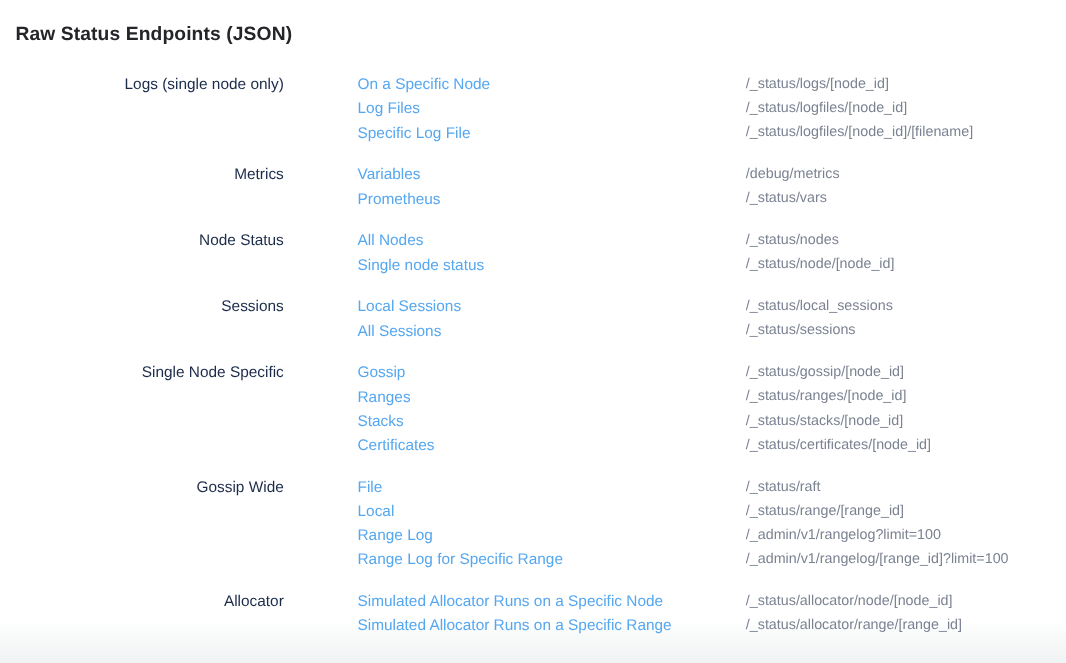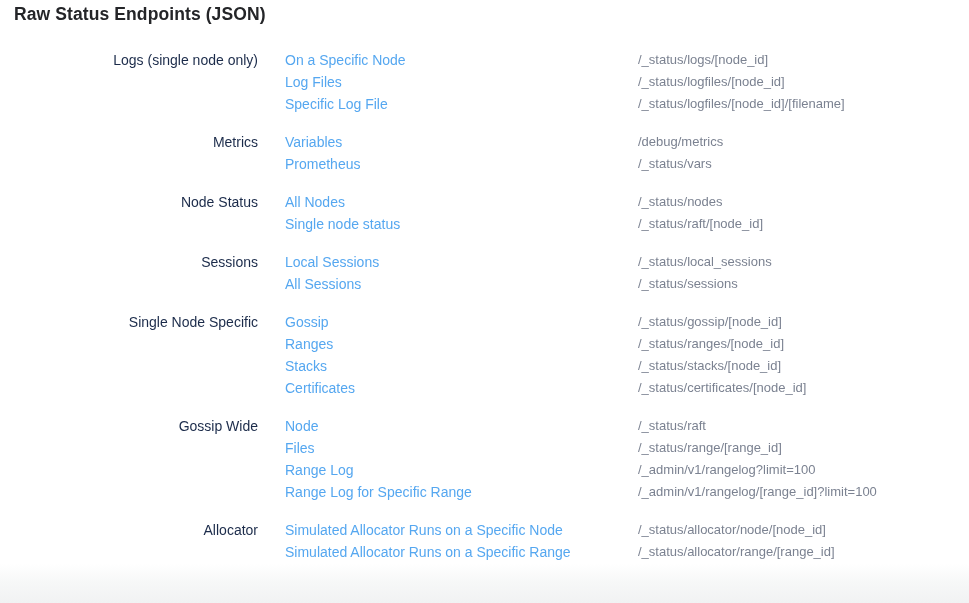--- a/index.html
+++ b/index.html
@@ -5,35 +5,36 @@
   html, body {
     margin: 0;
     padding: 0;
     width: 969px;
     height: 603px;
     background: #ffffff;
     font-family: "Liberation Sans", "DejaVu Sans", sans-serif;
     overflow: hidden;
   }
   main {
-    padding-top: 4px;
+    padding-top: 20px;
     height: 564px;
     box-sizing: border-box;
   }
   h1.page-title {
     margin: 0 0 24px 14px;
     font-size: 17.5px;
     line-height: 21px;
     font-weight: 600;
     color: #242528;
     letter-spacing: 0.1px;
   }
   .group {
     display: flex;
     margin-bottom: 16px;
+    gap: 40px;
   }
   .cat {
     width: 258px;
     flex: 0 0 258px;
     text-align: right;
     color: #1b2b4a;
     font-size: 14px;
     line-height: 22px;
   }
   .rows {
@@ -99,21 +100,21 @@
       </section>
       <section class="group">
         <div class="cat">Node Status</div>
         <div class="rows">
           <div class="row">
             <a class="link" href="#">All Nodes</a>
             <span class="path">/_status/nodes</span>
           </div>
           <div class="row">
             <a class="link" href="#">Single node status</a>
-            <span class="path">/_status/raft/[node_id]</span>
+            <span class="path">/_status/node/[node_id]</span>
           </div>
         </div>
       </section>
       <section class="group">
         <div class="cat">Sessions</div>
         <div class="rows">
           <div class="row">
             <a class="link" href="#">Local Sessions</a>
             <span class="path">/_status/local_sessions</span>
           </div>
@@ -141,25 +142,25 @@
           <div class="row">
             <a class="link" href="#">Certificates</a>
             <span class="path">/_status/certificates/[node_id]</span>
           </div>
         </div>
       </section>
       <section class="group">
         <div class="cat">Gossip Wide</div>
         <div class="rows">
           <div class="row">
-            <a class="link" href="#">Node</a>
+            <a class="link" href="#">File</a>
             <span class="path">/_status/raft</span>
           </div>
           <div class="row">
-            <a class="link" href="#">Files</a>
+            <a class="link" href="#">Local</a>
             <span class="path">/_status/range/[range_id]</span>
           </div>
           <div class="row">
             <a class="link" href="#">Range Log</a>
             <span class="path">/_admin/v1/rangelog?limit=100</span>
           </div>
           <div class="row">
             <a class="link" href="#">Range Log for Specific Range</a>
             <span class="path">/_admin/v1/rangelog/[range_id]?limit=100</span>
           </div>

